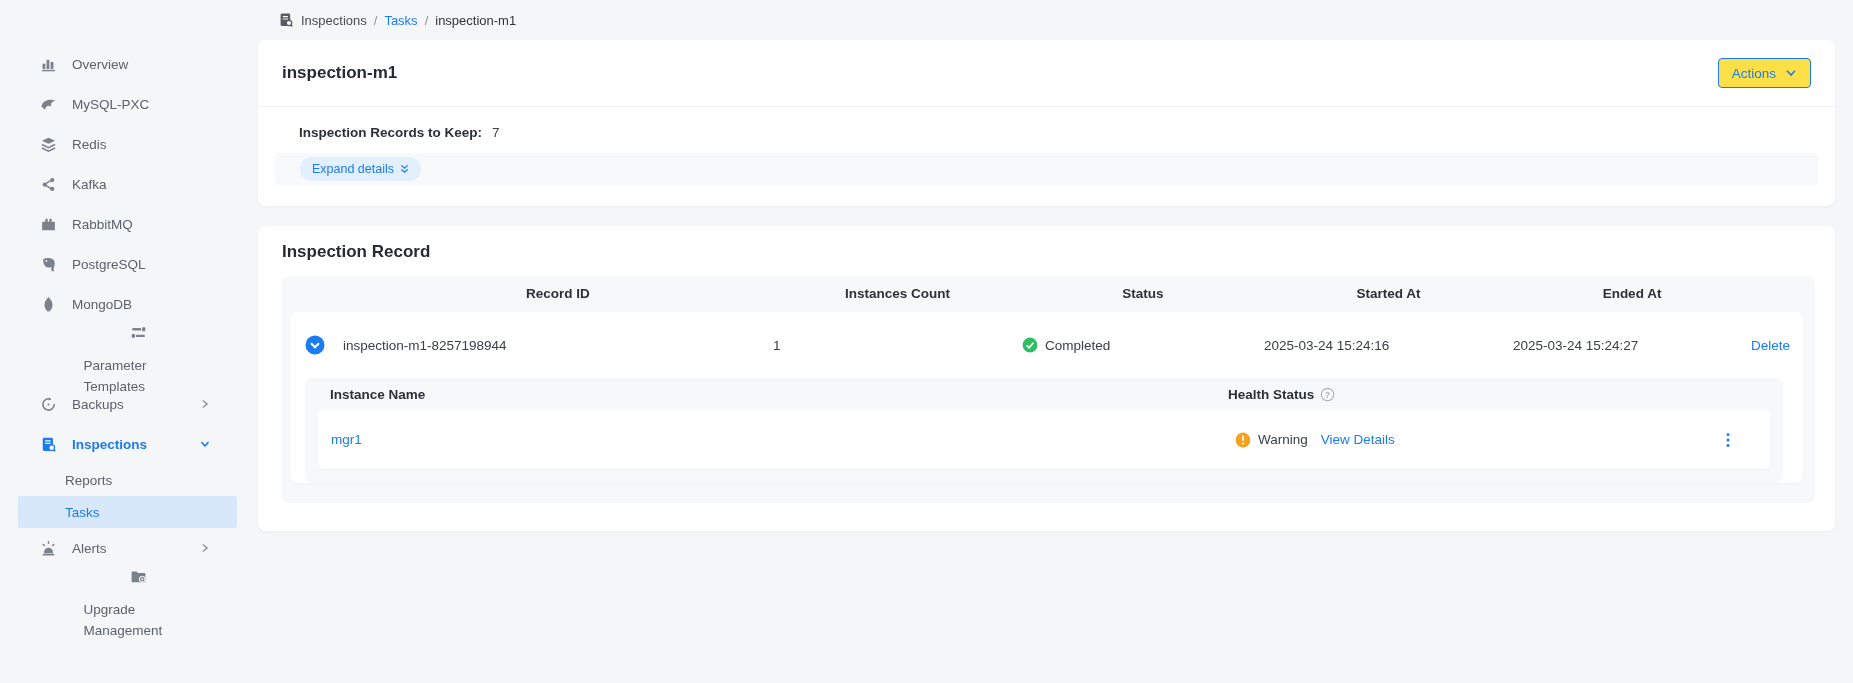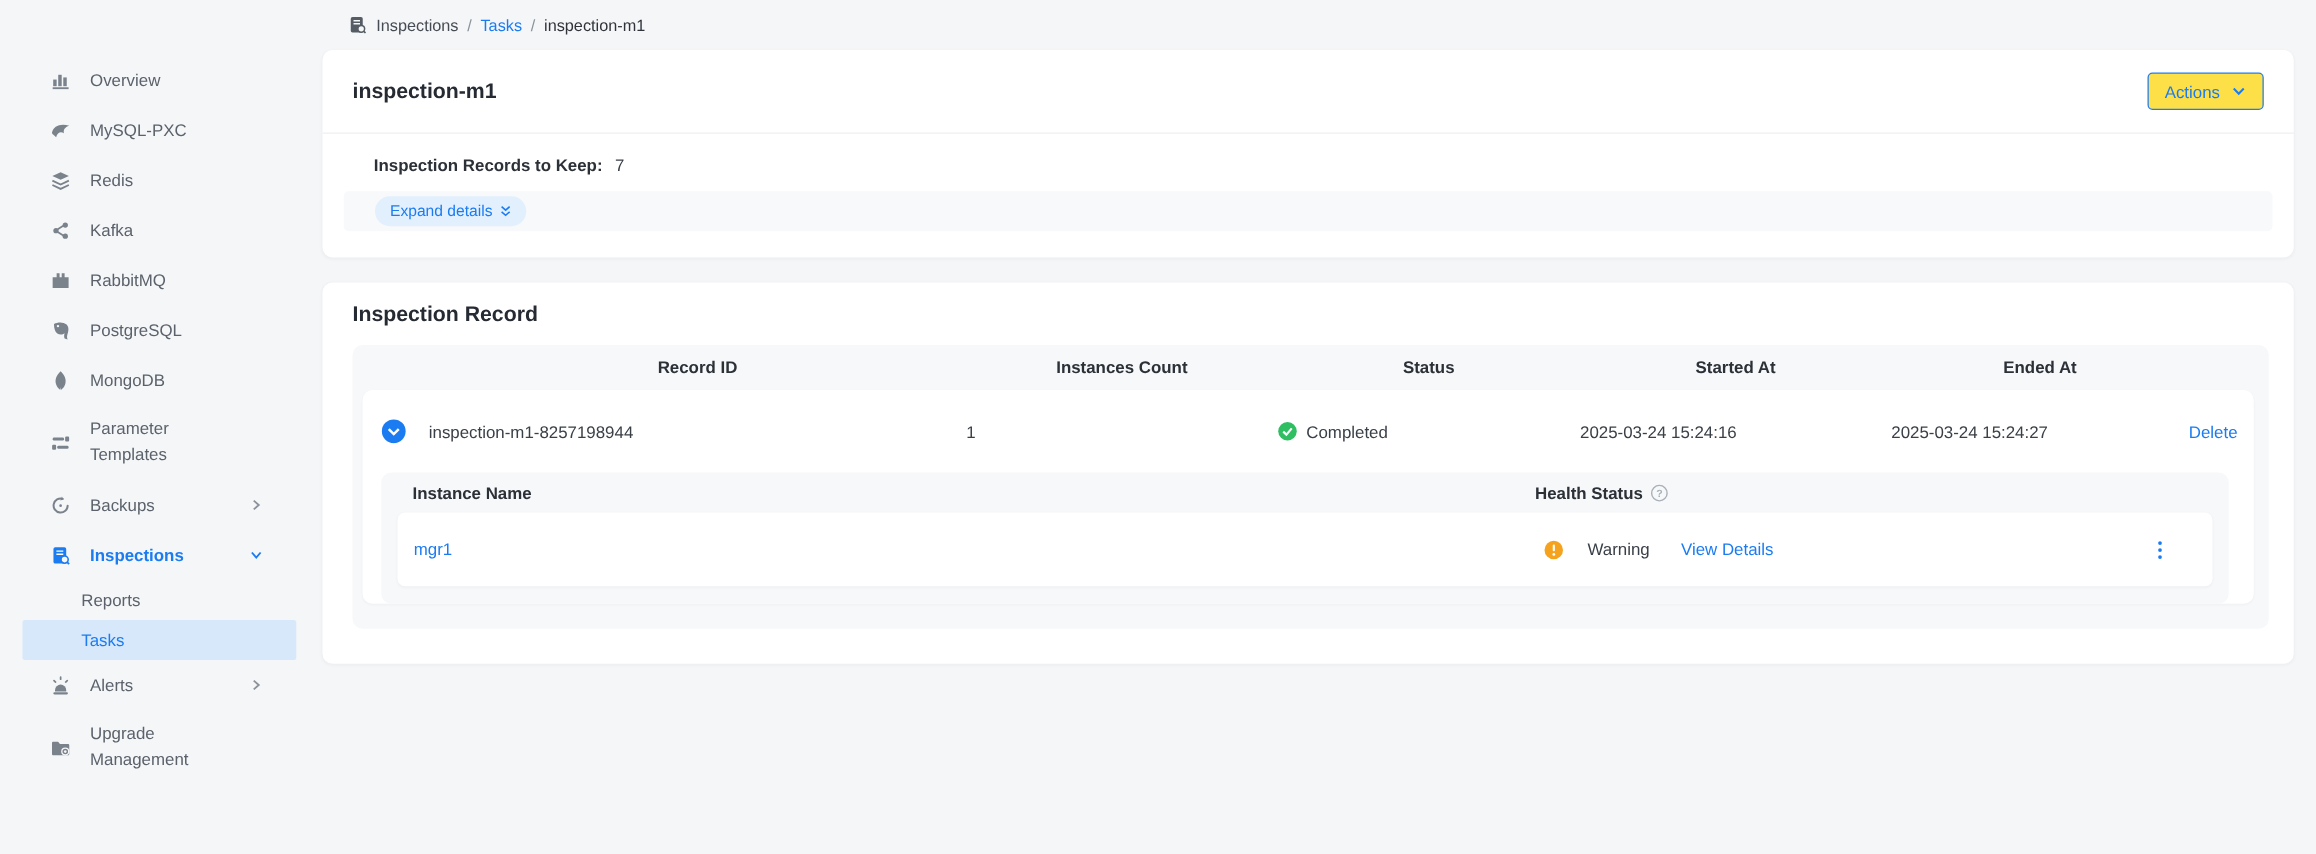--- a/index.html
+++ b/index.html
@@ -5,21 +5,21 @@
   * { margin:0; padding:0; box-sizing:border-box; }
   html,body { width:1853px; height:683px; overflow:hidden; }
   body { font-family:"Liberation Sans", sans-serif; background:#f5f6f8; color:#3a4047; }
   svg { display:block; }
 
   
   .sidebar { position:absolute; left:0; top:0; bottom:0; width:237px; padding-top:44px; }
   .side-item { height:40px; display:flex; align-items:center; padding-left:40px; gap:15px;
                font-size:13.5px; color:#5b626b; cursor:pointer; }
   .side-item .sicon { width:17px; height:17px; color:#7a828c; flex:none; }
-  .side-item.two-line { height:60px; }
+  .side-item.two-line { height:60px;flex-direction:column; }
   .side-item.two-line .slabel { line-height:1.55; width:110px; }
   .side-item.active-parent, .side-item.active-parent .sicon { color:#1b7cf2; font-weight:600; }
   .side-chevron { margin-left:auto; margin-right:26px; width:12px; height:12px; color:#8b929b; }
   .side-item.active-parent .side-chevron { color:#1b7cf2; }
   .sub-item { height:32px; display:flex; align-items:center; padding-left:65px;
               font-size:13.5px; color:#5b626b; cursor:pointer; }
   .sub-item.selected { margin-left:18px; padding-left:47px; background:#d6e8fa;
                        border-radius:2px; color:#1b7cf2; }
 
   
@@ -75,21 +75,21 @@
   .sub-table { margin:0 20px 12px 15px; background:#f7f8fa; border-radius:8px;
                padding-bottom:14px; }
   .sub-head { height:32px; display:flex; align-items:center; padding-left:25px;
               font-size:13.5px; font-weight:bold; color:#2c3138; }
   .sub-head .col1 { width:898px; display:flex; align-items:center; gap:6px; }
   .sub-head .qicon { width:15px; height:15px; cursor:pointer; }
   .instance-card { margin:0 13px; background:#fff; border-radius:6px; height:59px;
                    display:flex; align-items:center; padding:0 34px 0 13px;
                    box-shadow:0 1px 2px rgba(30,40,60,.04); font-size:13.5px; }
   .instance-card .col1 { width:904px; }
-  .health-cell { display:flex; align-items:center; gap:19px;text-align:center; }
+  .health-cell { display:flex; align-items:center; gap:7px;text-align:center; }
   .health-cell .wicon { width:16px; height:16px; }
   .view-details { margin-left:6px; }
   .kebab { margin-left:auto; width:16px; height:18px; cursor:pointer; }
 </style>
 </head>
 <body>
 
 <div class="sidebar">
 
   <div class="side-item">

